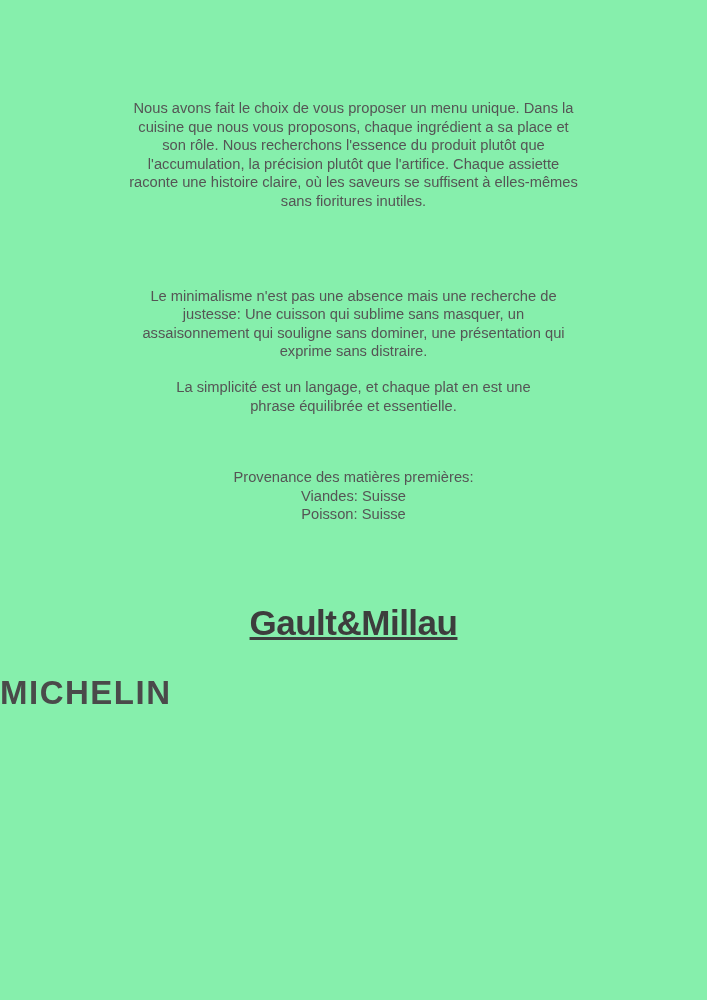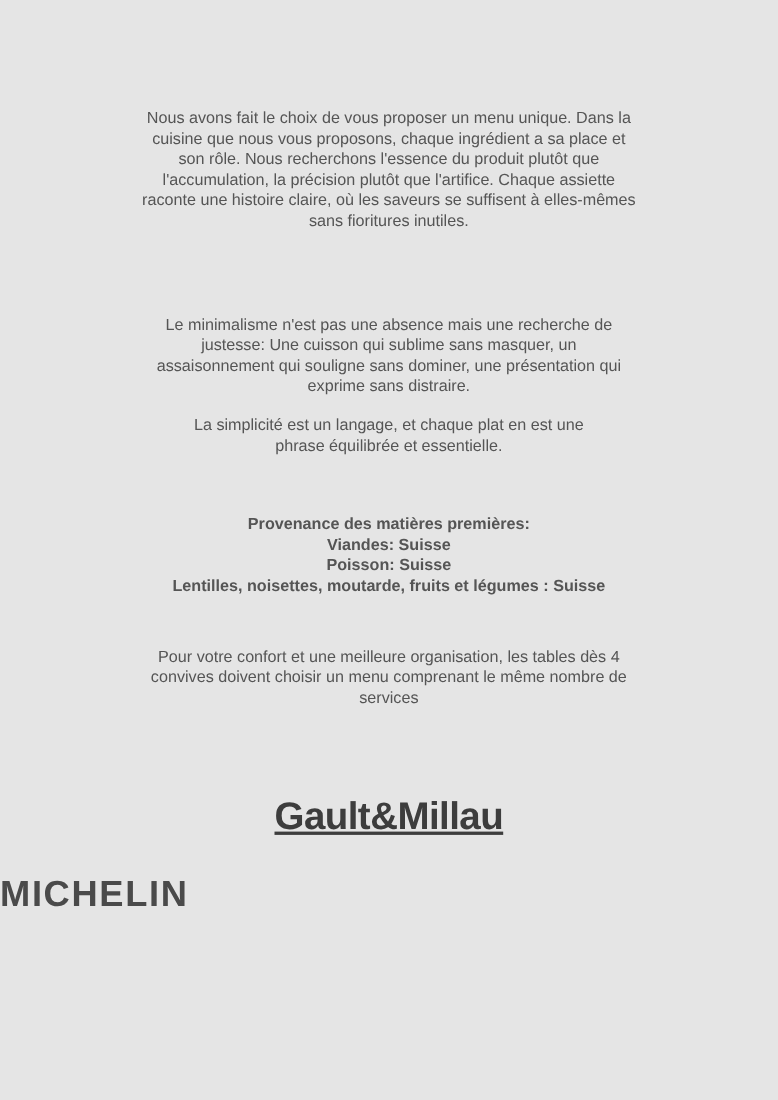--- a/index.html
+++ b/index.html
@@ -5,40 +5,40 @@
   html, body {
     margin: 0;
     padding: 0;
     background: #ffffff;
   }
   .page {
     position: relative;
     width: 707px;
     height: 1000px;
     margin: 0 auto;
-    background: #e5e5e5;
+    background: #86efac;
     overflow: hidden;
     font-family: "Liberation Sans", sans-serif;
     color: #555555;
   }
   .content {
     padding-top: 99px;
     text-align: center;
   }
   .para {
     margin: 0 auto;
     font-size: 14.7px;
     line-height: 18.6px;
     color: #555555;
     font-weight: 400;
   }
   .para-intro        { max-width: 455px; }
   .para-minimalism   { max-width: 430px; margin-top: 76px; }
   .para-simplicity   { max-width: 395px; margin-top: 17px; }
-  .provenance        { margin-top: 53px; font-weight: bold; }
+  .provenance        { margin-top: 53px; }
   .provenance-line   { margin: 0 auto; font-size: 14.7px; line-height: 18.6px; }
   .para-allergies    { max-width: 410px; margin-top: 66px; }
   .para-tables       { max-width: 470px; margin-top: 46px; }
   .logo-gault {
     margin-top: 79px;
     font-size: 35px;
     font-weight: 600;
     letter-spacing: -0.5px;
     color: #3d3d3d;
     text-align: center;
@@ -62,24 +62,22 @@
     <p class="para para-intro">Nous avons fait le choix de vous proposer un menu unique. Dans la cuisine que nous vous proposons, chaque ingrédient a sa place et son rôle. Nous recherchons l'essence du produit plutôt que l'accumulation, la précision plutôt que l'artifice. Chaque assiette raconte une histoire claire, où les saveurs se suffisent à elles-mêmes sans fioritures inutiles.</p>
 
     <p class="para para-minimalism">Le minimalisme n'est pas une absence mais une recherche de justesse: Une cuisson qui sublime sans masquer, un assaisonnement qui souligne sans dominer, une présentation qui exprime sans distraire.</p>
 
     <p class="para para-simplicity">La simplicité est un langage, et chaque plat en est une phrase équilibrée et essentielle.</p>
 
     <div class="provenance">
       <p class="provenance-line">Provenance des matières premières:</p>
       <p class="provenance-line">Viandes: Suisse</p>
       <p class="provenance-line">Poisson: Suisse</p>
-      <p class="provenance-line">Lentilles, noisettes, moutarde, fruits et légumes : Suisse</p>
     </div>
 
 
-    <p class="para para-tables">Pour votre confort et une meilleure organisation, les tables dès 4 convives doivent choisir un menu comprenant le même nombre de services</p>
 
     <div class="logo-gault">Gault&amp;Millau</div>
 
     <div class="logo-michelin">MICHELIN</div>
 
   </div>
 </div>
 
 </body></html>

